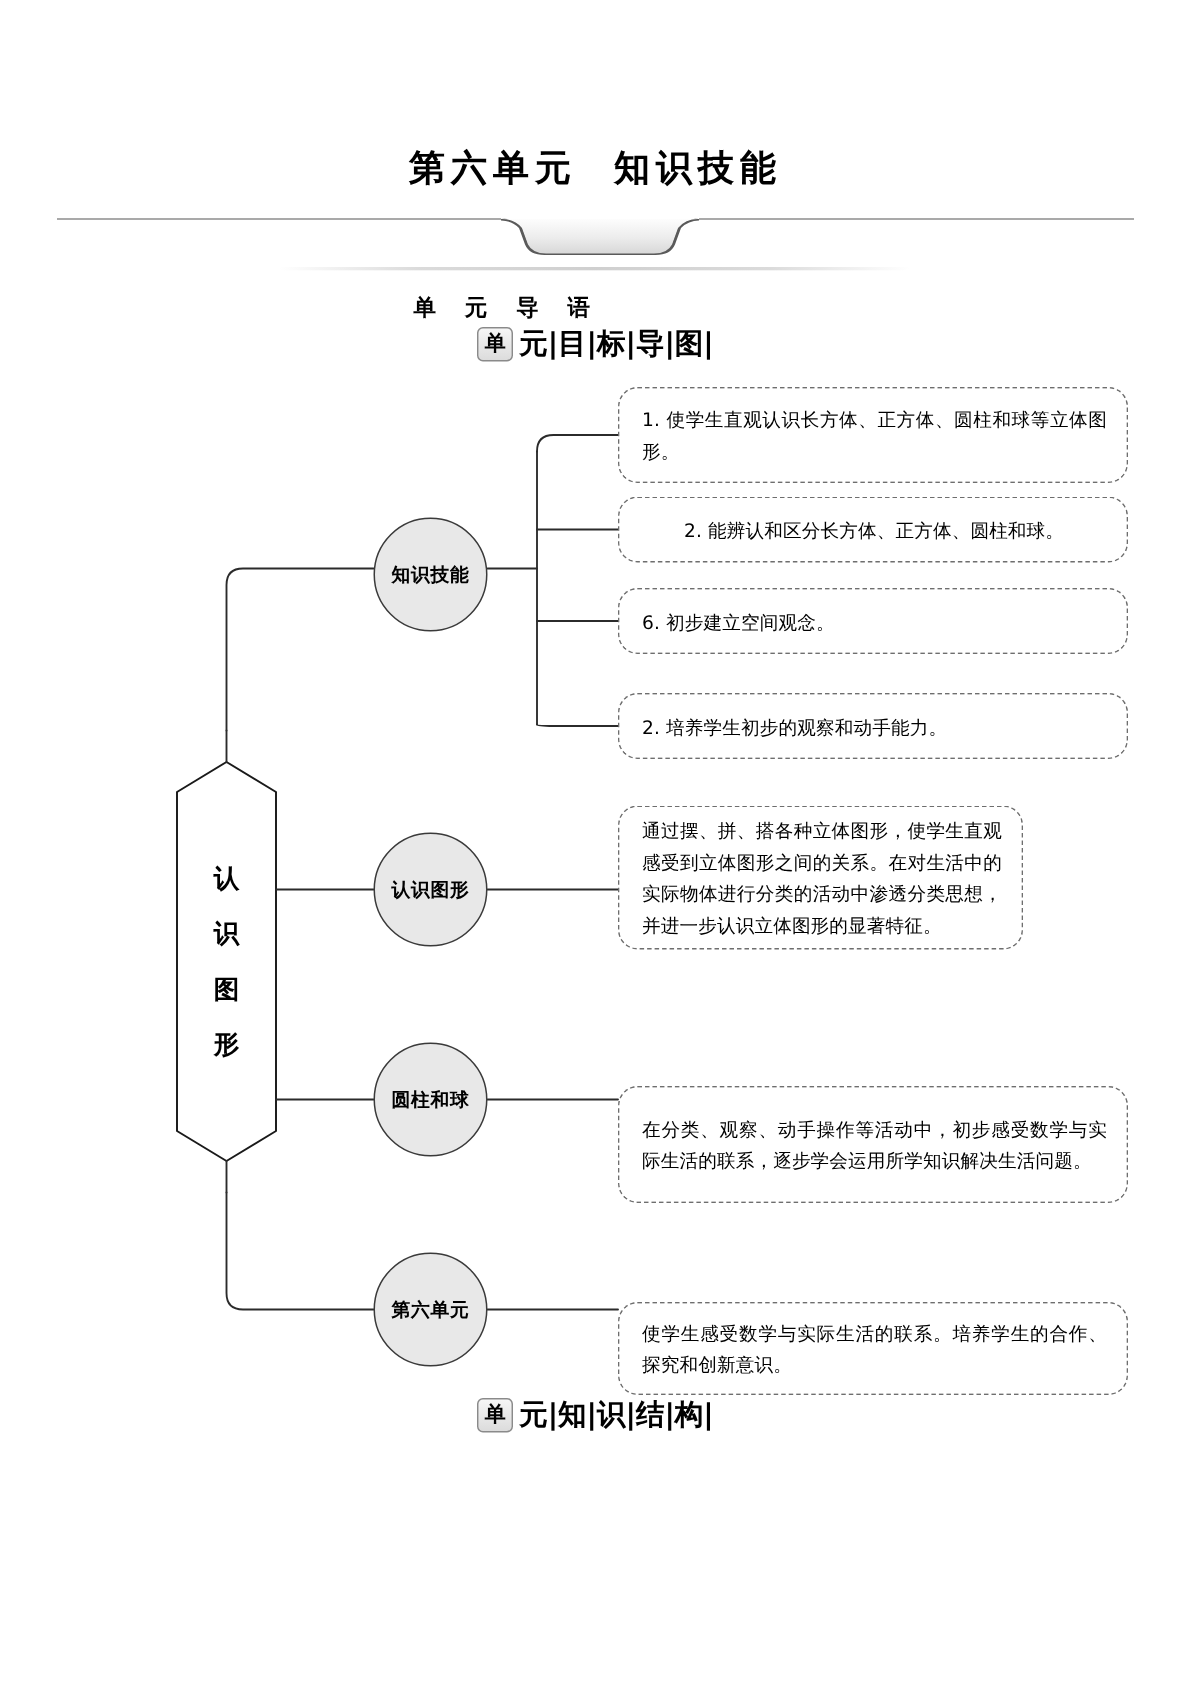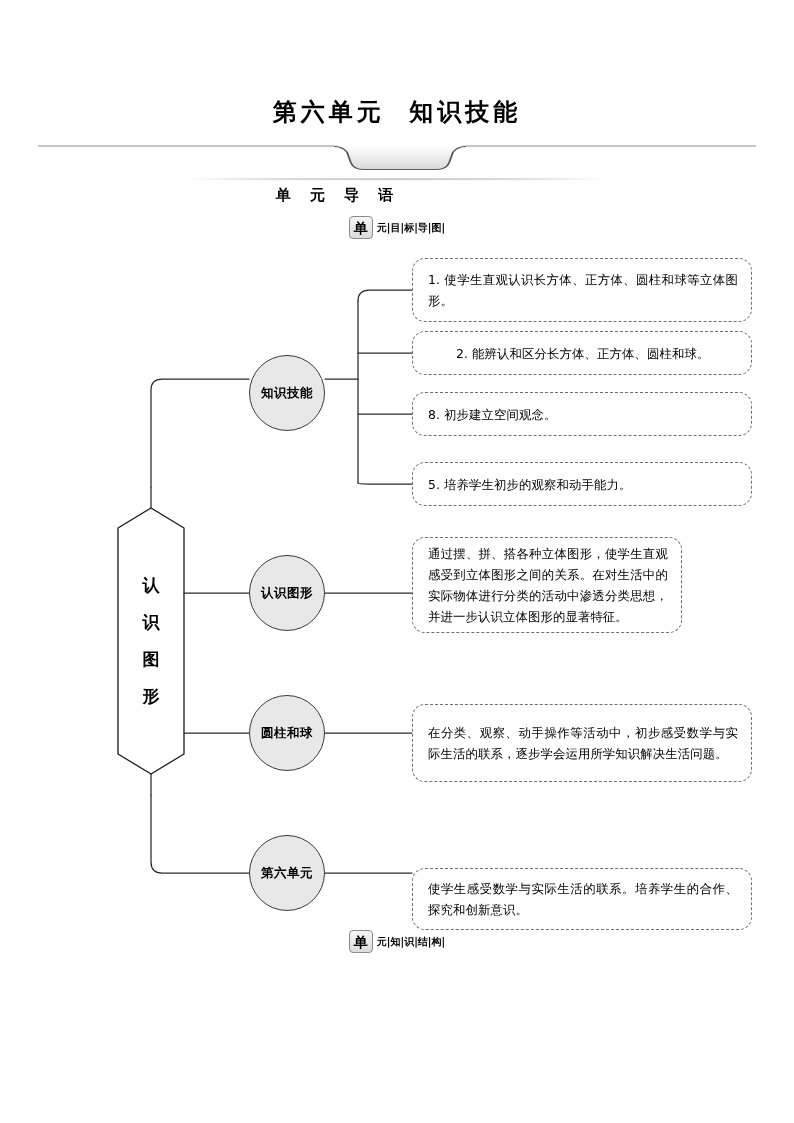--- a/index.html
+++ b/index.html
@@ -36,21 +36,21 @@
     left: 0;
     top: 138px;
     width: 794px;
     height: 44px;
   }
 
   
   #unit-intro-heading {
     position: absolute;
     left: 0;
-    top: 186px;
+    top: 196px;
     width: 676px;
     text-align: center;
     font-size: 15px;
     font-weight: bold;
     letter-spacing: 7px;
     color: #000;
   }
 
   
   .tag-row {
@@ -70,21 +70,21 @@
     border: 1px solid #8a8a8a;
     border-radius: 4px;
     background: linear-gradient(180deg, #f6f6f6 0%, #dcdcdc 100%);
     font-size: 14px;
     font-weight: bold;
     color: #000;
     line-height: 1;
     margin-right: 4px;
   }
   .tag-chars {
-    font-size: 10px;
+    font-size: 19px;
     font-weight: bold;
     letter-spacing: 0px;
     color: #000;
     white-space: pre;
   }
 
   #tag-unit-goal { top: 216px; }
   #tag-unit-structure { top: 930px; }
 
   
@@ -247,21 +247,21 @@
 
 <div id="center-node">
   <div class="hexlabel">
     <span>认</span>
     <span>识</span>
     <span>图</span>
     <span>形</span>
   </div>
 </div>
 
-<div class="node-circle" style="left:249px; top:355px;">
+<div class="node-circle" style="left:249px; top:345px;">
   <span class="lbl">知识技能</span>
 </div>
 
 <div class="node-circle" style="left:249px; top:555px;">
   <span class="lbl">认识图形</span>
 </div>
 
 <div class="node-circle" style="left:249px; top:695px;">
   <span class="lbl">圆柱和球</span>
 </div>
@@ -272,32 +272,32 @@
 
 <div class="detail-box" style="left:412px; top:258px; width:340px; height:64px;">
   <span class="txt">1. 使学生直观认识长方体、正方体、圆柱和球等立体图形。</span>
 </div>
 
 <div class="detail-box" style="left:412px; top:331px; width:340px; height:44px;padding-left:43px;">
   <span class="txt">2. 能辨认和区分长方体、正方体、圆柱和球。</span>
 </div>
 
 <div class="detail-box" style="left:412px; top:392px; width:340px; height:44px;">
-  <span class="txt">8. 初步建立空间观念。</span>
+  <span class="txt">6. 初步建立空间观念。</span>
 </div>
 
 <div class="detail-box" style="left:412px; top:462px; width:340px; height:44px;">
-  <span class="txt">5. 培养学生初步的观察和动手能力。</span>
+  <span class="txt">2. 培养学生初步的观察和动手能力。</span>
 </div>
 
 <div class="detail-box" style="left:412px; top:537px; width:270px; height:96px;">
   <span class="txt">通过摆、拼、搭各种立体图形，使学生直观感受到立体图形之间的关系。在对生活中的实际物体进行分类的活动中渗透分类思想，并进一步认识立体图形的显著特征。</span>
 </div>
 
-<div class="detail-box" style="left:412px; top:704px; width:340px; height:78px;">
+<div class="detail-box" style="left:412px; top:724px; width:340px; height:78px;">
   <span class="txt">在分类、观察、动手操作等活动中，初步感受数学与实际生活的联系，逐步学会运用所学知识解决生活问题。</span>
 </div>
 
 <div class="detail-box" style="left:412px; top:868px; width:340px; height:62px;justify-content:center;">
   <span class="txt">使学生感受数学与实际生活的联系。培养学生的合作、探究和创新意识。</span>
 </div>
 
 <div class="tag-row" id="tag-unit-structure">
   <span class="tag-badge">单</span>
   <span class="tag-chars">元|知|识|结|构|</span>

